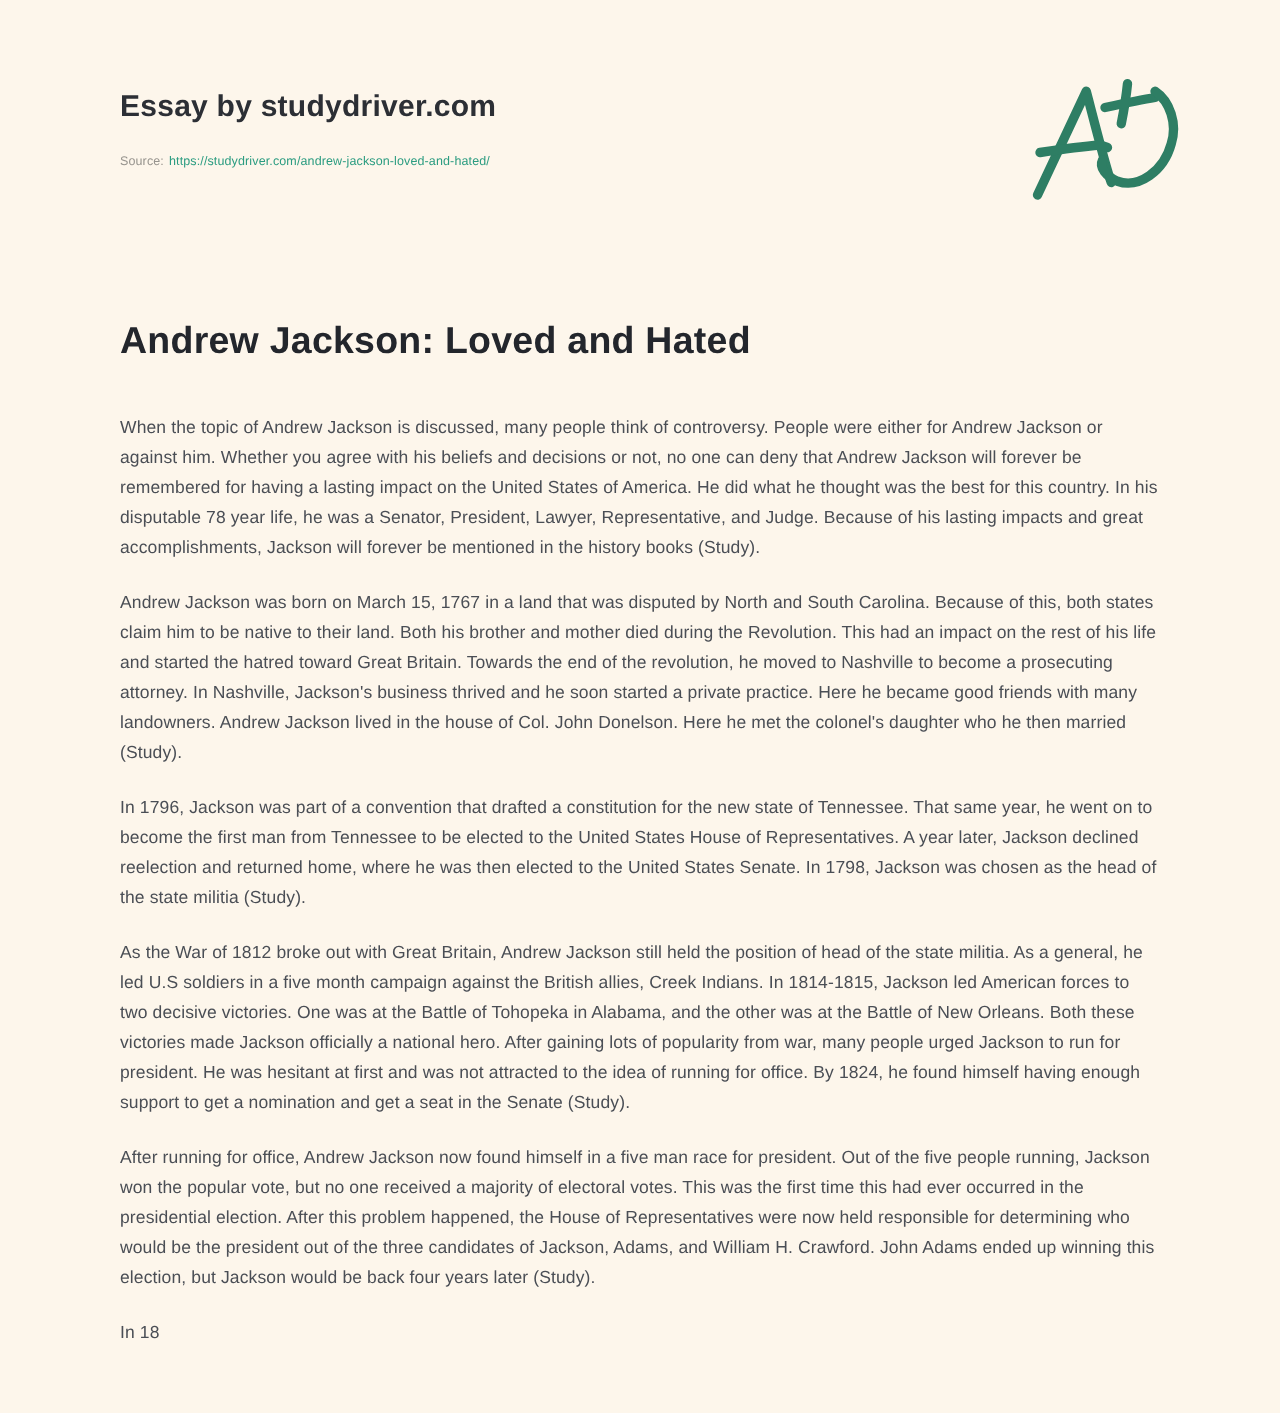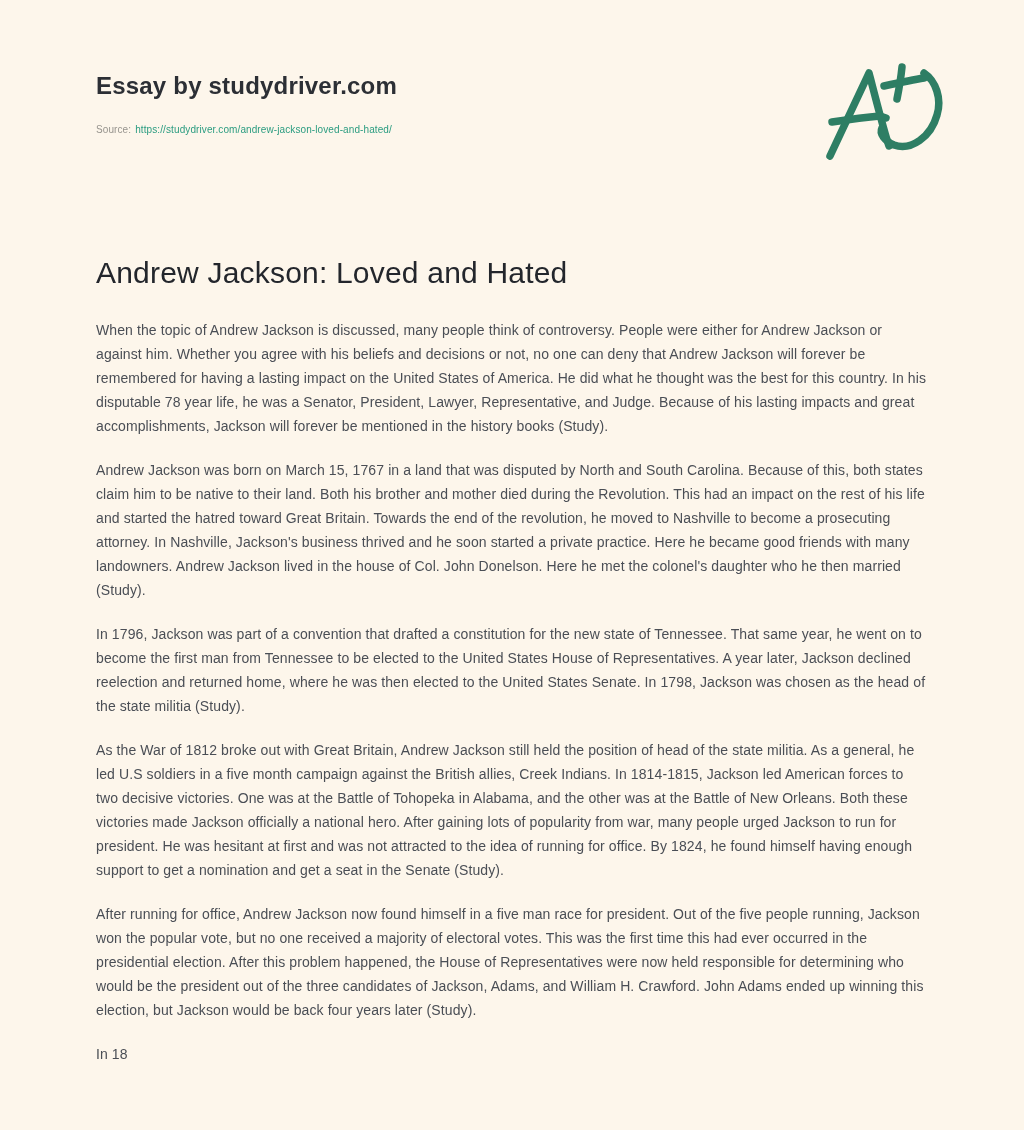--- a/index.html
+++ b/index.html
@@ -58,24 +58,24 @@
   }
 
   
   .article {
     position: absolute;
     left: 96px;
     top: 253px;
     width: 833px;
   }
   .essay-title {
-    margin: 0 0 26px 0;
+    margin: 0 0 37px 0;
     font-size: 30px;
     line-height: 39px;
-    font-weight: 400;
+    font-weight: 700;
     letter-spacing: 0.2px;
     color: var(--title-text, #23262c);
   }
   .article p {
     margin: 0 0 20px 0;
     font-size: 14px;
     line-height: 24px;
     letter-spacing: 0.1px;
     color: var(--body-text, #4a4e55);
   }

